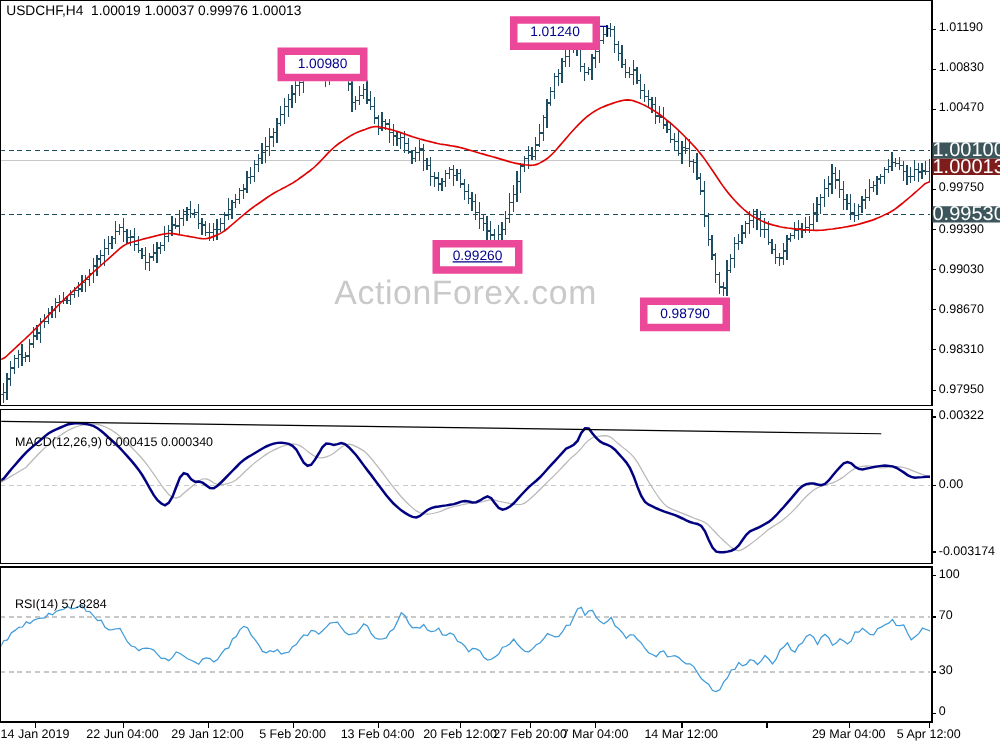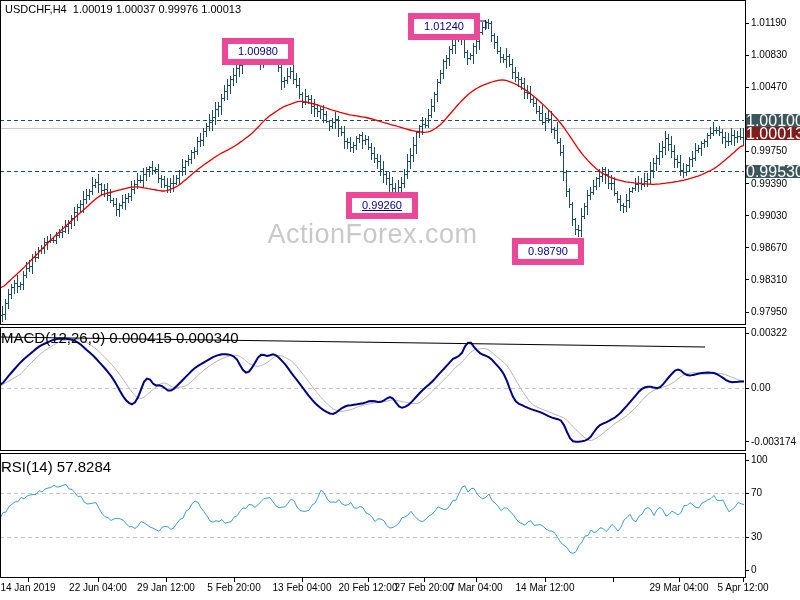--- a/index.html
+++ b/index.html
@@ -1,20 +1,20 @@
 <!DOCTYPE html>
 <html><head>
 <meta charset="utf-8">
 <style>
   html,body{margin:0;padding:0;background:#fff;}
   .chart{position:relative;width:800px;height:600px;background:#fff;overflow:hidden;
          font-family:"Liberation Sans",sans-serif;color:#000;}
   .chart svg{position:absolute;left:0;top:0;z-index:2;}
   .title{position:absolute;left:5px;top:3px;font-size:11px;z-index:3;white-space:pre;text-align:right;}
-  .ind-label{position:absolute;left:1px;font-size:15px;z-index:3;white-space:pre;}
+  .ind-label{position:absolute;left:12px;font-size:10px;z-index:3;white-space:pre;margin-top:20px;}
   #macd-label{top:329px;}
   #rsi-label{top:458px;}
   .watermark{position:absolute;left:0;top:219px;width:745px;text-align:center;
              font-size:27px;color:#c9c9c9;z-index:1;letter-spacing:0.5px;}
   .ax{position:absolute;left:751px;font-size:10px;z-index:3;white-space:nowrap;}
   .date{position:absolute;top:582px;font-size:10px;z-index:3;white-space:nowrap;
         transform:translateX(-50%);}
   .tag{position:absolute;left:746px;width:54px;height:13px;color:#fff;font-size:16px;
        line-height:13px;text-align:center;z-index:4;}
   .anno{position:absolute;width:60px;height:15px;background:#fff;border:6px solid #ec4899;

